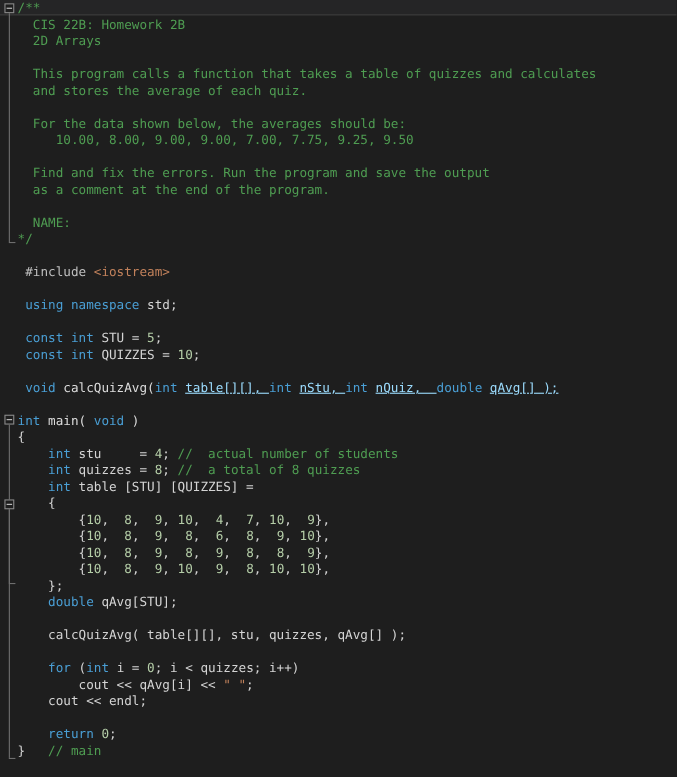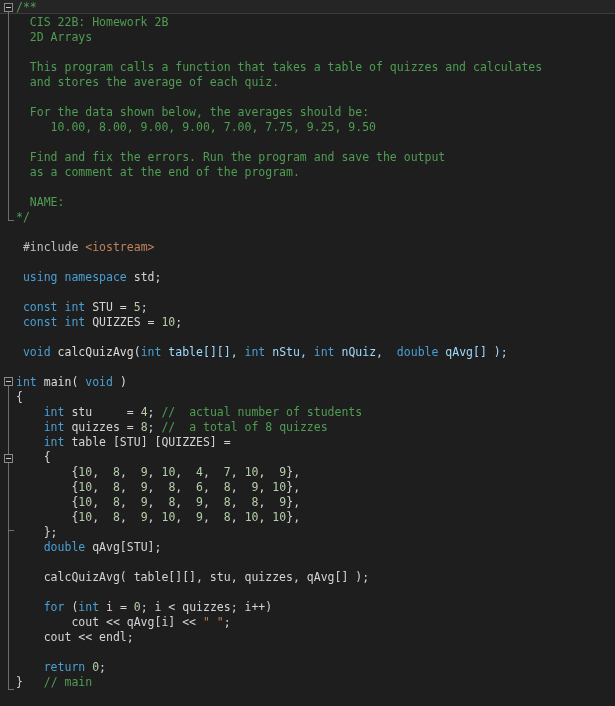--- a/index.html
+++ b/index.html
@@ -55,21 +55,21 @@
   .line.first{ position:relative; z-index:4; }
   
   .c{color:#4f9d52;}            
   .kw{color:#4a9fd5;text-align:right;}           
   .id{color:#d4d4d4;}           
   .pp{color:#bfbfbf;}           
   .inc{color:#c1815b;}          
   .str{color:#c1815b;}          
   .num{color:#b5cea8;}          
   .fn{color:#dcdcdc;}           
-  .var{color:#9cdcfe;}
+  .var{color:#9cdcfe;text-decoration:underline;}
 </style>
 </head>
 <body>
 
 <div id="editor">
 
   <div class="sticky-band"></div>
 
   <div class="gutter">
 

